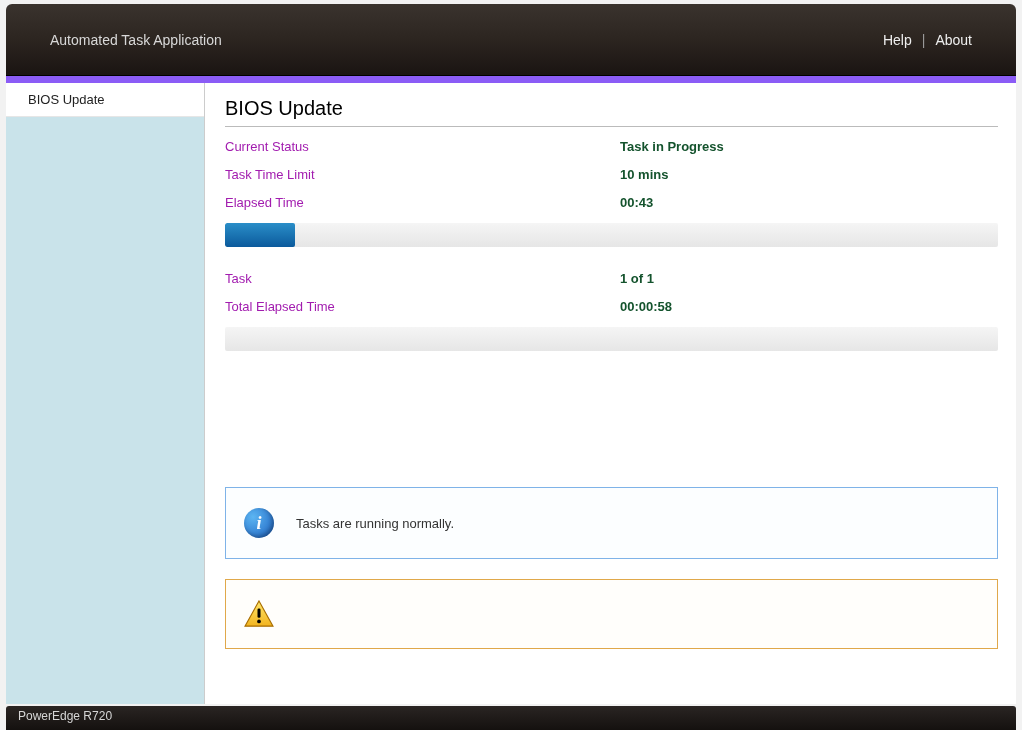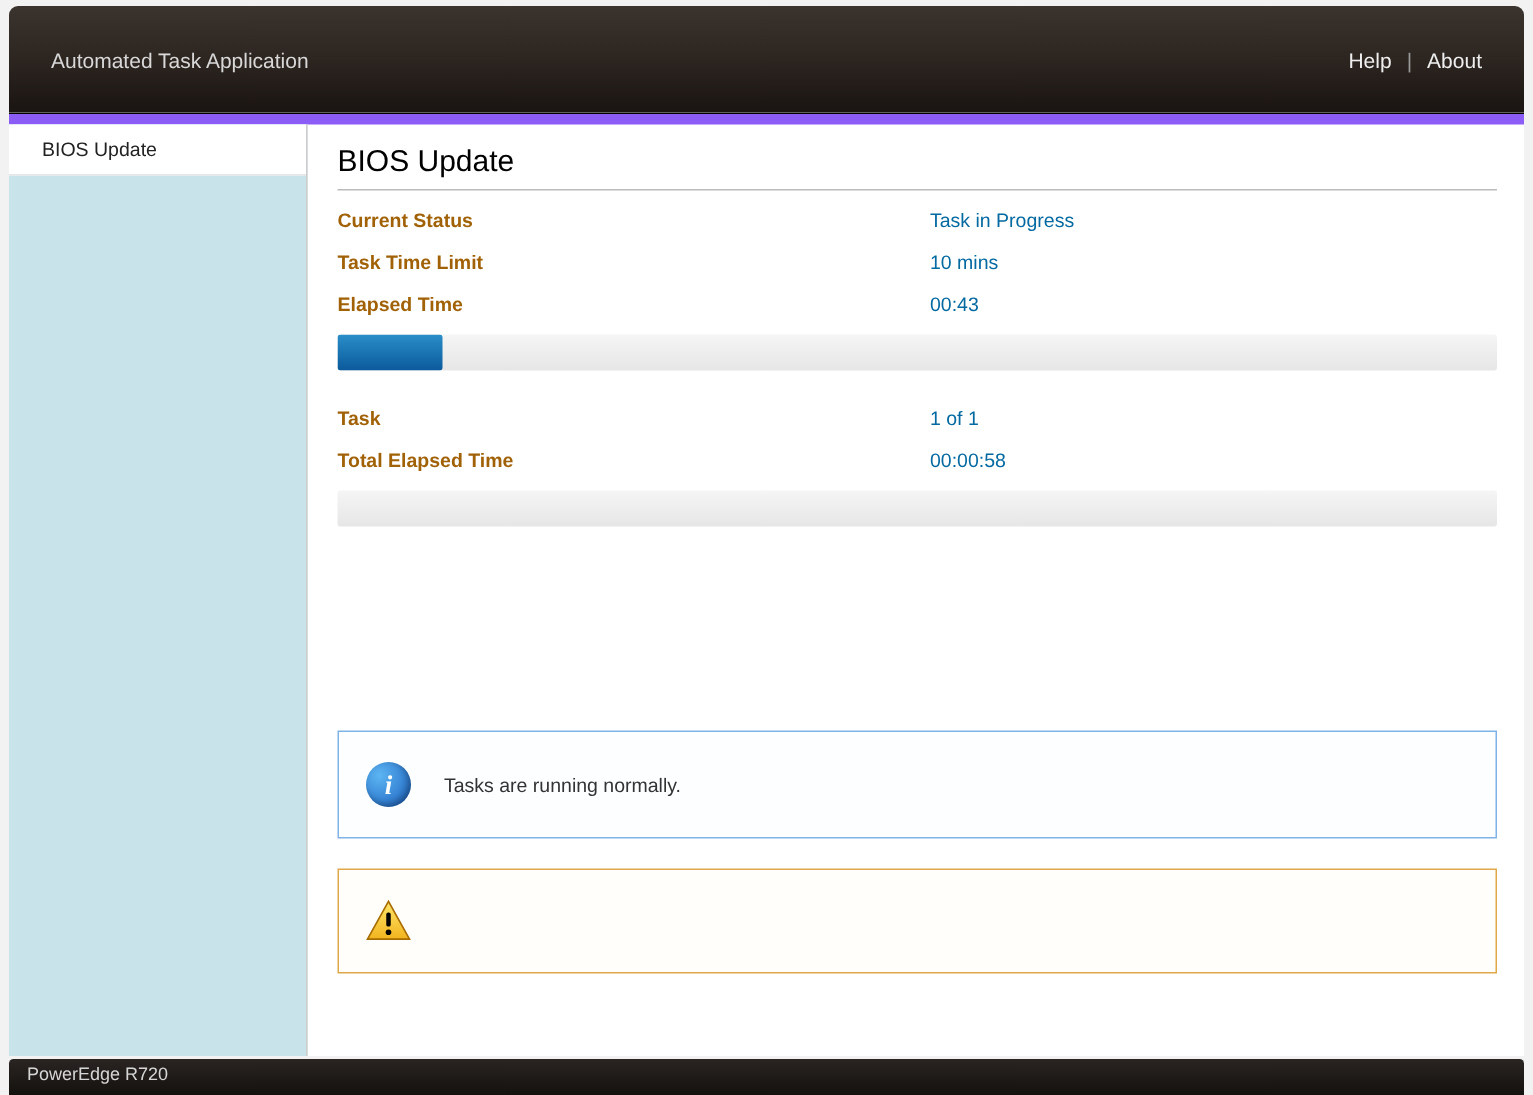--- a/index.html
+++ b/index.html
@@ -12,21 +12,21 @@
       height: 730px;
       overflow: hidden;
     }
     .header {
       height: 72px;
       background: linear-gradient(to bottom, #3a332e 0%, #2c2520 50%, #1a1412 100%);
       border-radius: 6px 6px 0 0;
       display: flex;
       align-items: center;
       justify-content: space-between;
-      padding: 0 28px;
+      padding: 0 44px;
       color: #ddd;
       border-bottom: 1px solid #000;
       margin: 4px 6px 0 6px;
       gap: 28px;
     }
     .header-title { font-size: 14px; color: #d8d8d8; }
     .header-links { display: flex; align-items: flex-end; gap: 10px; font-size: 14px; }
     .header-links a { color: #eee; text-decoration: none; cursor: pointer; }
     .header-links .sep { color: #999; }
     .body-row {
@@ -59,22 +59,22 @@
       font-weight: normal;
       color: #000;
       margin-bottom: 6px;
     }
     .hr-top { border: none; border-top: 1px solid #bbb; margin-bottom: 12px; }
     .info-row {
       display: flex;
       margin-bottom: 13px;
       font-size: 13px;
     }
-    .info-label { width: 395px; color: #a16207; font-weight: bold; }
-    .info-value { flex: 1; color: #0369a1; }
+    .info-label { width: 395px; color: #a21caf; }
+    .info-value { flex: 1; color: #14532d; font-weight: bold; }
     .progress-track {
       width: 100%;
       height: 24px;
       background: linear-gradient(to bottom, #f5f5f5, #e6e6e6);
       border-radius: 2px;
       position: relative;
       margin: 6px 0 24px 0;
       overflow: hidden;
     }
     .progress-fill {

